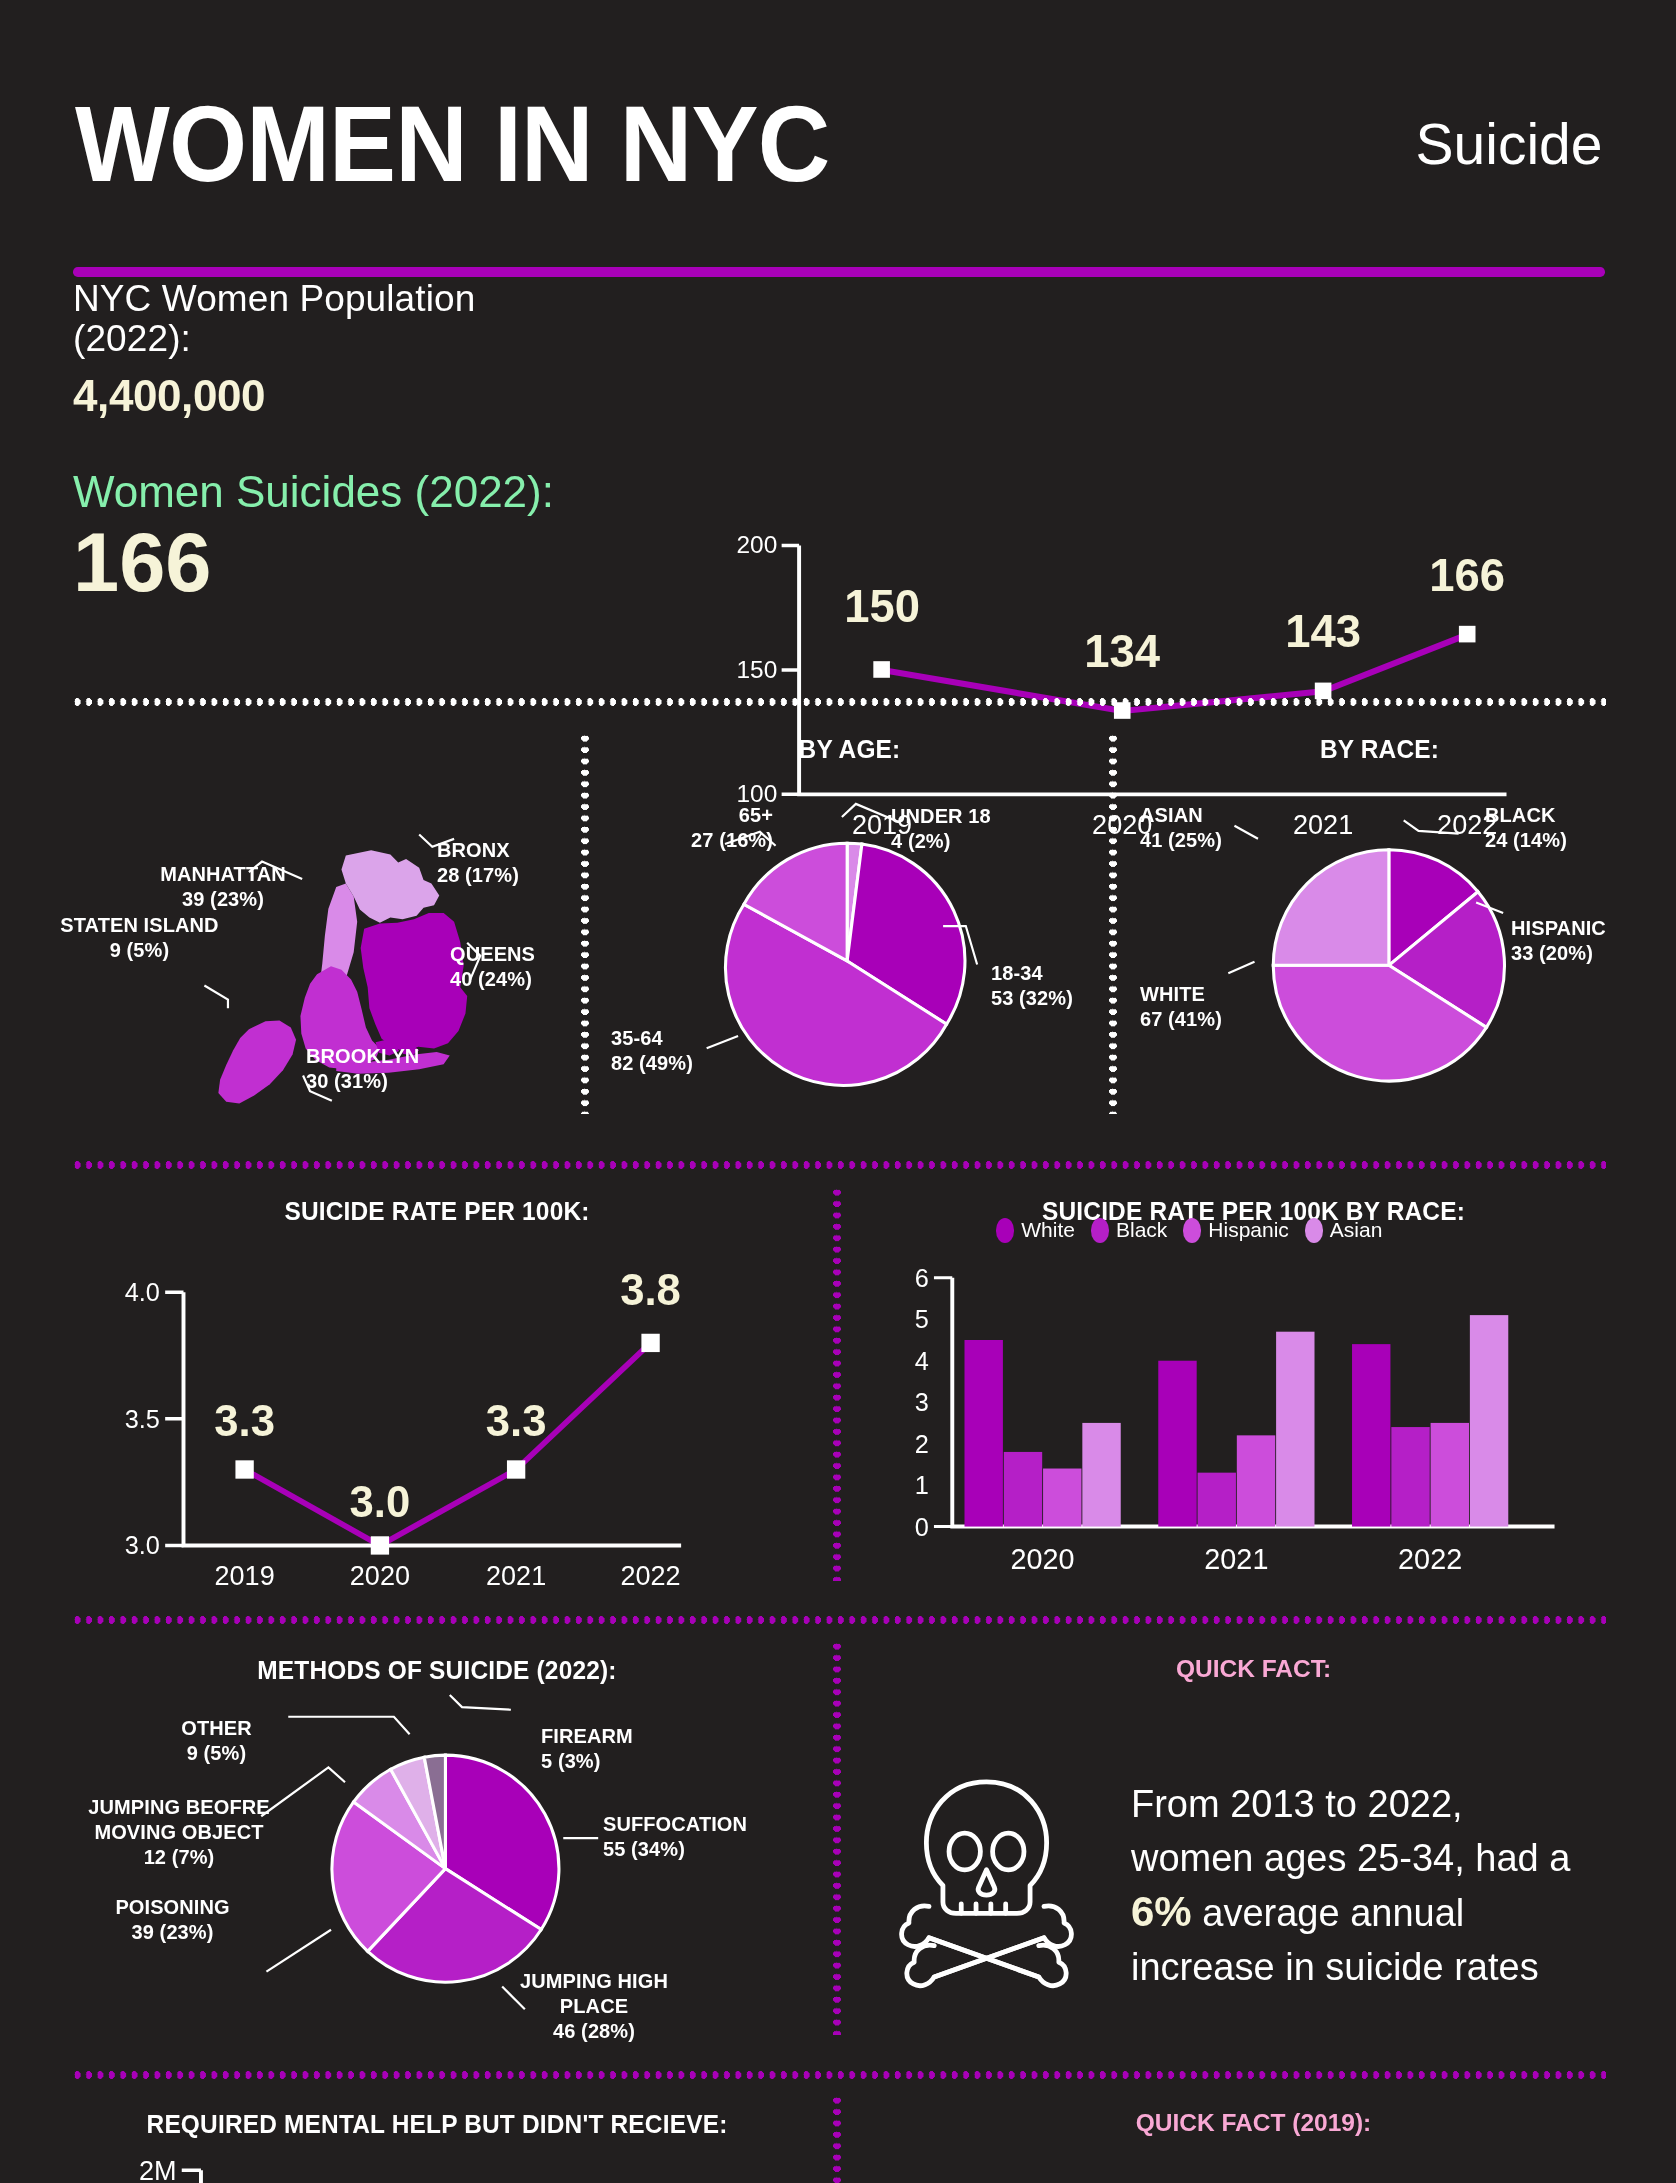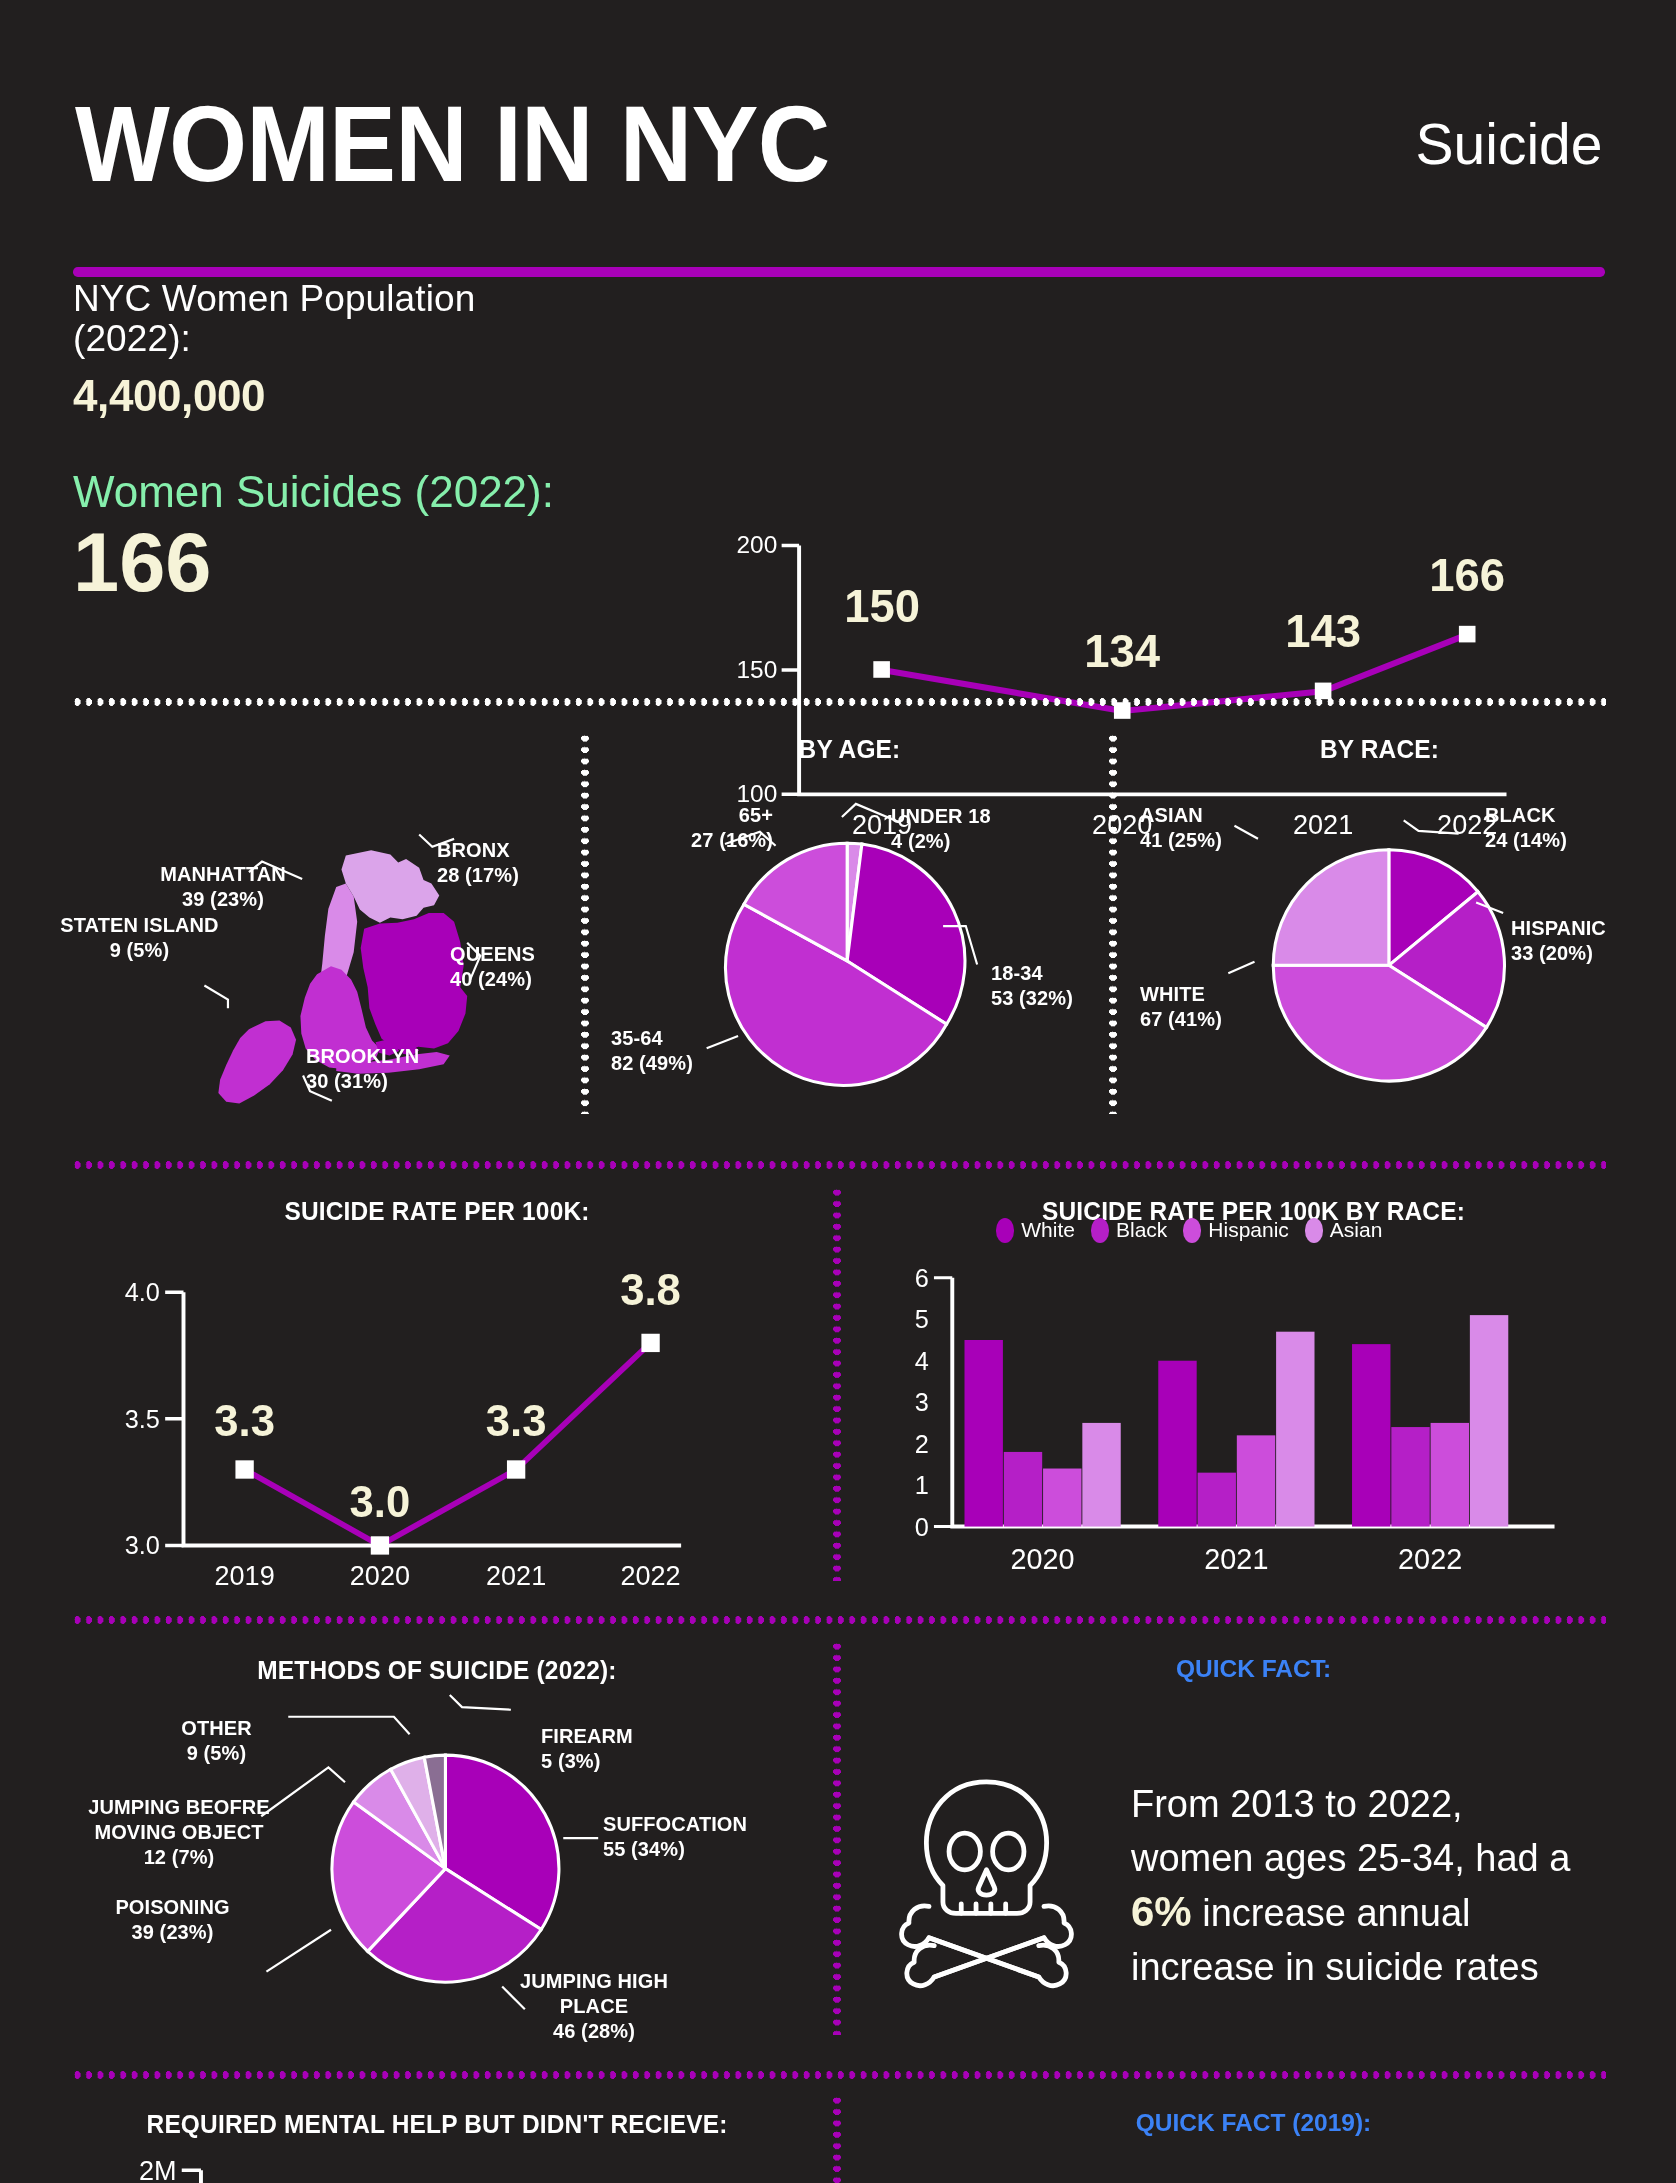--- a/index.html
+++ b/index.html
@@ -67,21 +67,21 @@
   .vdots.white{
     background-image:radial-gradient(ellipse 3.9px 3.1px at 3.9px 4.4px,#ffffff 0 96%,transparent 97%);
     background-size:7.9px 11.4px;background-repeat:repeat-y;
   }
   .vdots.purple{
     background-image:radial-gradient(ellipse 3.9px 3.1px at 3.9px 4.4px,#a800b8 0 96%,transparent 97%);
     background-size:7.9px 11.4px;background-repeat:repeat-y;
   }
 
   svg{display:block;overflow:visible;}
-  .qf-title{font-size:24.5px;font-weight:bold;color:#3b82f6;text-align:center;}
+  .qf-title{font-size:24.5px;font-weight:bold;color:#f9a8d4;text-align:center;}
   .qf-body{font-size:38px;line-height:54px;color:#ffffff;font-weight:400;}
   .qf-hi{color:#f6f3d8;font-weight:bold;font-size:42px;}
   .legend-txt{font-size:21px;color:#ffffff;font-weight:400;}
 </style>
 </head>
 <body>
 
 <div class="page">
 
   <div class="header">
@@ -396,21 +396,21 @@
 
       <path d="M 78 306 C 52 300 30 318 32 344 C 12 352 8 382 30 394 C 48 404 68 394 78 378 L 330 468 M 342 306 C 368 300 390 318 388 344 C 408 352 412 382 390 394 C 372 404 352 394 342 378 L 90 468"></path>
       <path d="M 78 378 L 330 468 C 340 484 360 494 378 484 C 400 472 396 442 376 434 C 378 408 356 390 330 396"></path>
       <path d="M 342 378 L 90 468 C 80 484 60 494 42 484 C 20 472 24 442 44 434 C 42 408 64 390 90 396"></path>
     </g>
   </svg>
   <div class="qf-body" style="position:absolute;left:1131px;top:1777px;width:502px;">
     <div>From 2013 to 2022,</div>
     <div>women ages 25-34, had a</div>
     <div>
-      <span class="qf-hi">6%</span><span> increase annual</span>
+      <span class="qf-hi">6%</span><span> average annual</span>
     </div>
     <div>increase in suicide rates</div>
   </div>
 
   <div class="hdots purple" style="left:73px;top:2071px;width:1533px;"></div>
   <div class="vdots purple" style="left:833px;top:2096px;height:472px;"></div>
 
   <div style="position:absolute;left:79px;top:2109px;width:716px;">
     <div class="sect-title">REQUIRED MENTAL HELP BUT DIDN'T RECIEVE:</div>
   </div>

